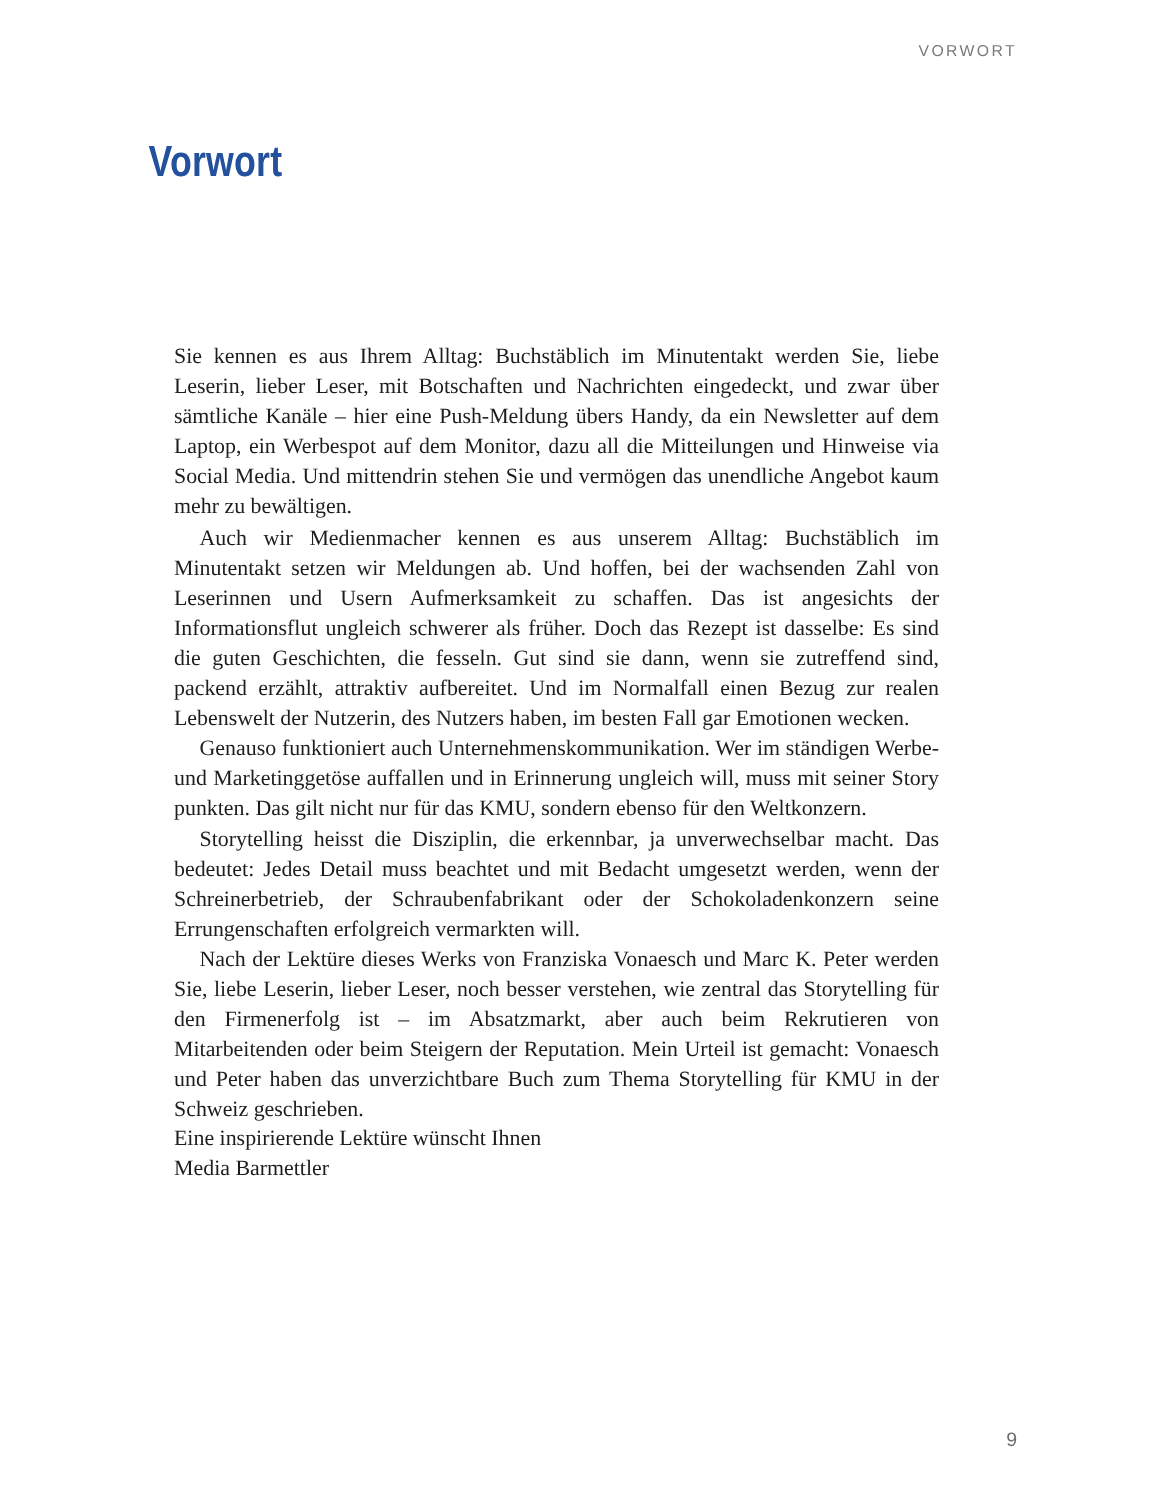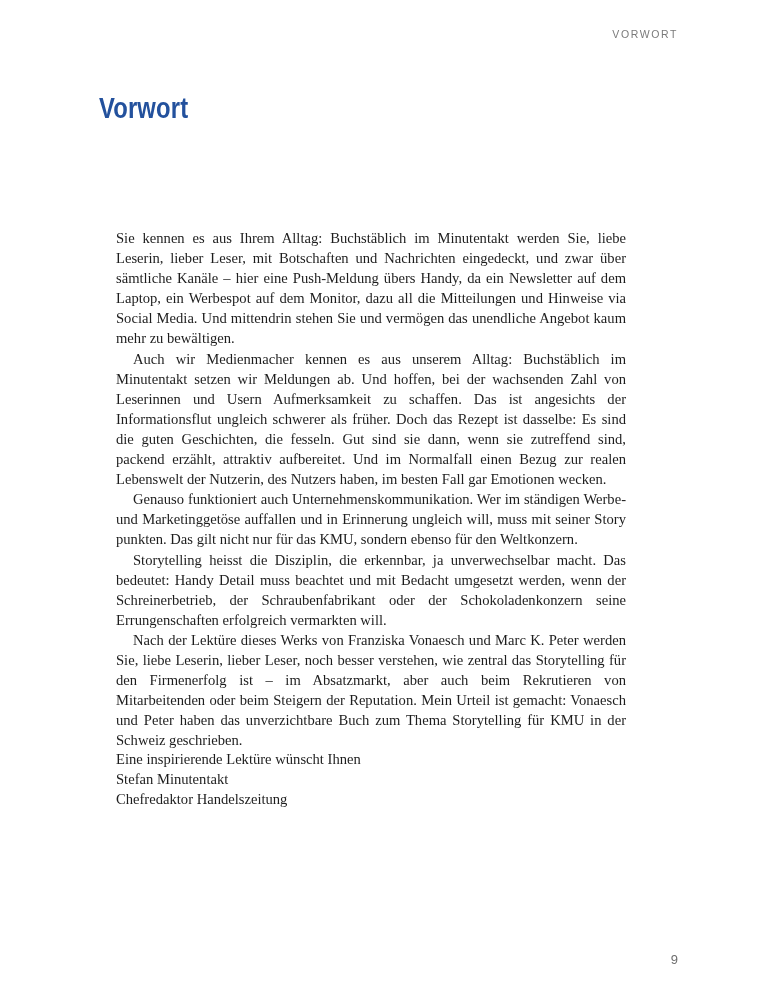--- a/index.html
+++ b/index.html
@@ -83,24 +83,23 @@
 
 <div class="page">
   <div class="running-head">VORWORT</div>
 
   <h1 class="title">Vorwort</h1>
 
   <div class="body-text">
     <p class="first">Sie kennen es aus Ihrem Alltag: Buchstäblich im Minutentakt werden Sie, liebe Leserin, lieber Leser, mit Botschaften und Nachrichten eingedeckt, und zwar über sämtliche Kanäle – hier eine Push-Meldung übers Handy, da ein Newsletter auf dem Laptop, ein Werbespot auf dem Monitor, dazu all die Mitteilungen und Hinweise via Social Media. Und mittendrin stehen Sie und vermögen das unendliche Angebot kaum mehr zu bewältigen.</p>
     <p>Auch wir Medienmacher kennen es aus unserem Alltag: Buchstäblich im Minutentakt setzen wir Meldungen ab. Und hoffen, bei der wachsenden Zahl von Leserinnen und Usern Aufmerksamkeit zu schaffen. Das ist angesichts der Informationsflut ungleich schwerer als früher. Doch das Rezept ist dasselbe: Es sind die guten Geschichten, die fesseln. Gut sind sie dann, wenn sie zutreffend sind, packend erzählt, attraktiv aufbereitet. Und im Normalfall einen Bezug zur realen Lebenswelt der Nutzerin, des Nutzers haben, im besten Fall gar Emotionen wecken.</p>
     <p>Genauso funktioniert auch Unternehmenskommunikation. Wer im ständigen Werbe- und Marketinggetöse auffallen und in Erinnerung ungleich will, muss mit seiner Story punkten. Das gilt nicht nur für das KMU, sondern ebenso für den Weltkonzern.</p>
-    <p>Storytelling heisst die Disziplin, die erkennbar, ja unverwechselbar macht. Das bedeutet: Handy Detail muss beachtet und mit Bedacht umgesetzt werden, wenn der Schreinerbetrieb, der Schraubenfabrikant oder der Schokoladenkonzern seine Errungenschaften erfolgreich vermarkten will.</p>
+    <p>Storytelling heisst die Disziplin, die erkennbar, ja unverwechselbar macht. Das bedeutet: Jedes Detail muss beachtet und mit Bedacht umgesetzt werden, wenn der Schreinerbetrieb, der Schraubenfabrikant oder der Schokoladenkonzern seine Errungenschaften erfolgreich vermarkten will.</p>
     <p>Nach der Lektüre dieses Werks von Franziska Vonaesch und Marc K. Peter werden Sie, liebe Leserin, lieber Leser, noch besser verstehen, wie zentral das Storytelling für den Firmenerfolg ist – im Absatzmarkt, aber auch beim Rekrutieren von Mitarbeitenden oder beim Steigern der Reputation. Mein Urteil ist gemacht: Vonaesch und Peter haben das unverzichtbare Buch zum Thema Storytelling für KMU in der Schweiz geschrieben.</p>
   </div>
 
   <div class="closing">
     <div>Eine inspirierende Lektüre wünscht Ihnen</div>
-    <div>Stefan Minutentakt</div>
-    <div>Chefredaktor Handelszeitung</div>
+    <div>Media Barmettler</div>
   </div>
 
   <div class="page-number">9</div>
 </div>
 
 </body></html>

